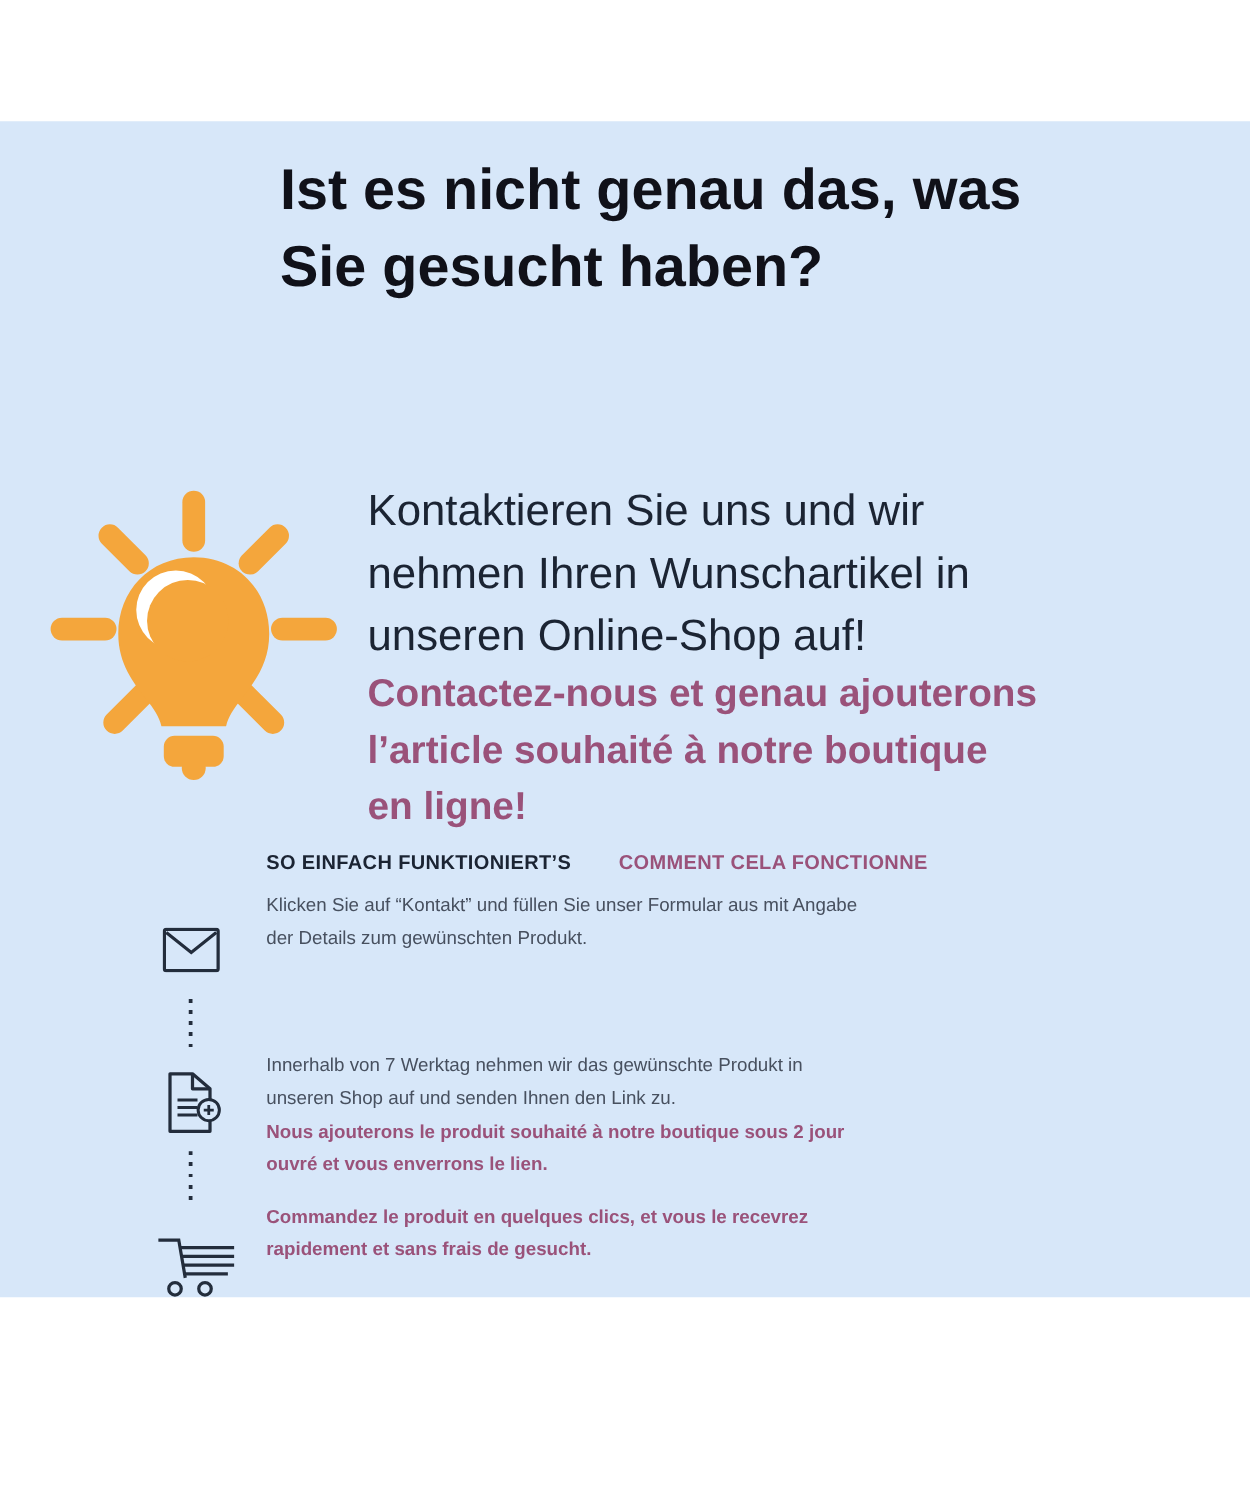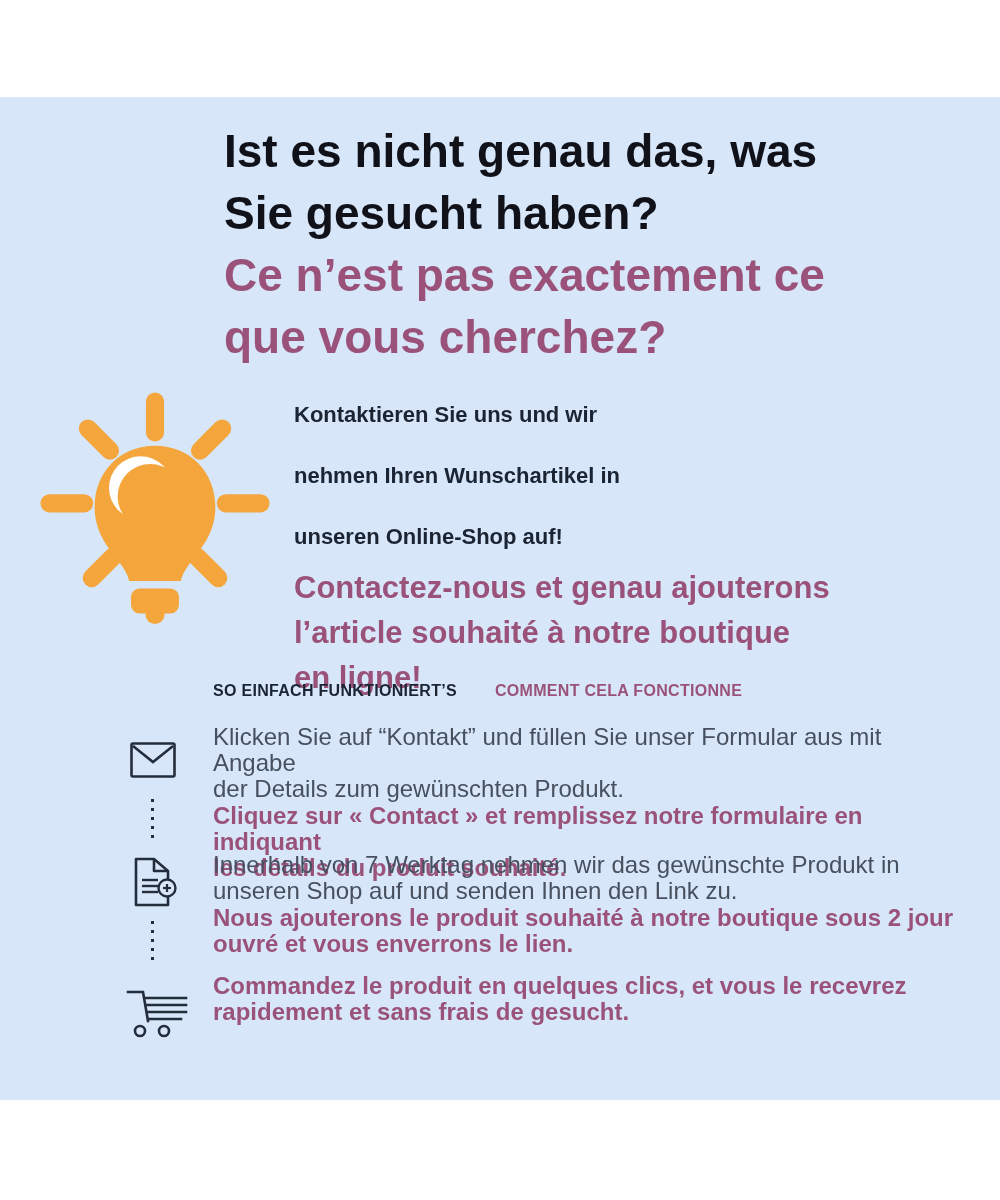--- a/index.html
+++ b/index.html
@@ -10,21 +10,21 @@
     --step_text:#47505F;
     --bulb_orange:#F4A63C;
     --icon_stroke:#232D3C;
     --white:#FFFFFF;
   }
   *{margin:0;padding:0;box-sizing:border-box;}
   html,body{background:#fff;}
   body{font-family:"Liberation Sans",sans-serif;}
   .canvas{
     position:relative;
-    width:1000px;height:1200px;
+    width:1000px;height:1038px;
     background:var(--white);
     overflow:hidden;
     margin:0 auto;
   }
   .panel{
     position:absolute;
     left:0;top:97px;
     width:1000px;height:1003px;
     background:var(--panel_bg);
   }
@@ -38,40 +38,40 @@
   }
   .headline-fr{
     font-size:46px;line-height:62px;font-weight:bold;
     color:var(--accent_purple);
   }
 
   
   .bulb-wrap{position:absolute;left:40px;top:390px;width:230px;height:240px;}
   .intro{position:absolute;left:294px;top:384px;width:600px;}
   .intro-de{
-    font-size:22px;line-height:61px;font-weight:bold;
+    font-size:35px;line-height:50px;font-weight:normal;
     color:var(--dark_navy);
   }
   .intro-fr{
     font-size:31px;line-height:45px;font-weight:bold;
     color:var(--accent_purple);
     margin-top:-2px;
   }
 
   
   .how-header{
     position:absolute;left:213px;top:682px;
     display:flex;gap:38px;align-items:baseline;
     font-size:16px;font-weight:bold;letter-spacing:.3px;
   }
   .how-de{color:var(--dark_navy);}
   .how-fr{color:var(--accent_purple);text-align:center;}
 
   
-  .step-text{position:absolute;left:213px;width:745px;font-size:24px;line-height:26px;margin-top:12px;}
+  .step-text{position:absolute;left:213px;width:745px;font-size:15px;line-height:26px;}
   .step1{top:712px;}
   .step2{top:840px;}
   .step3{top:960px;}
   .step-de{color:var(--step_text);font-weight:normal;}
   .step-fr{color:var(--accent_purple);font-weight:bold;margin-top:1px;}
 
   
   .icon{position:absolute;color:var(--icon_stroke);}
   .icon-envelope{left:130px;top:742px;width:46px;height:36px;}
   .icon-doc{left:127px;top:857px;width:52px;height:50px;}
@@ -88,22 +88,20 @@
 </style>
 </head>
 <body>
 
 <div class="canvas">
   <div class="panel"></div>
 
   <div class="headline">
     <div class="headline-de pre">Ist es nicht genau das, was
 Sie gesucht haben?</div>
-    <div class="headline-fr pre">Ce n’est pas exactement ce
-que vous cherchez?</div>
   </div>
 
   <div class="bulb-wrap">
     <svg viewBox="0 0 240 250" width="230" height="240" aria-hidden="true">
       <g stroke="#F4A63C" stroke-width="19" stroke-linecap="round">
         <line x1="120" y1="12" x2="120" y2="44"></line>
         <line x1="50" y1="40" x2="73" y2="63"></line>
         <line x1="190" y1="40" x2="167" y2="63"></line>
         <line x1="10" y1="118" x2="46" y2="118"></line>
         <line x1="230" y1="118" x2="194" y2="118"></line>
@@ -175,22 +173,20 @@
       <line x1="22" y1="24" x2="60" y2="24"></line>
       <line x1="23.5" y1="31" x2="55" y2="31"></line>
       <circle cx="14" cy="43" r="5" stroke-width="2.6"></circle>
       <circle cx="38" cy="43" r="5" stroke-width="2.6"></circle>
     </svg>
   </div>
 
   <div class="step-text step1">
     <div class="step-de pre">Klicken Sie auf “Kontakt” und füllen Sie unser Formular aus mit Angabe
 der Details zum gewünschten Produkt.</div>
-    <div class="step-fr pre">Cliquez sur « Contact » et remplissez notre formulaire en indiquant
-les détails du produit souhaité.</div>
   </div>
 
   <div class="step-text step2">
     <div class="step-de pre">Innerhalb von 7 Werktag nehmen wir das gewünschte Produkt in
 unseren Shop auf und senden Ihnen den Link zu.</div>
     <div class="step-fr pre">Nous ajouterons le produit souhaité à notre boutique sous 2 jour
 ouvré et vous enverrons le lien.</div>
   </div>
 
   <div class="step-text step3">

